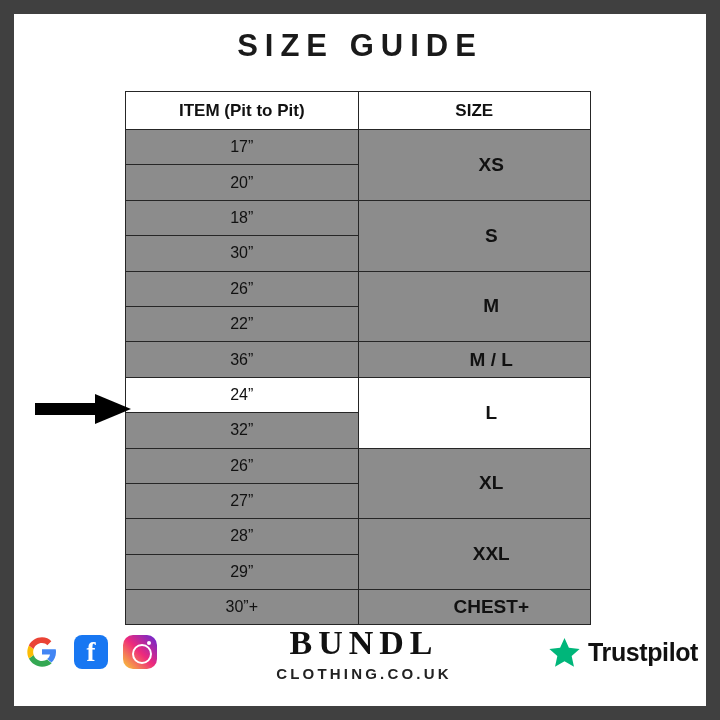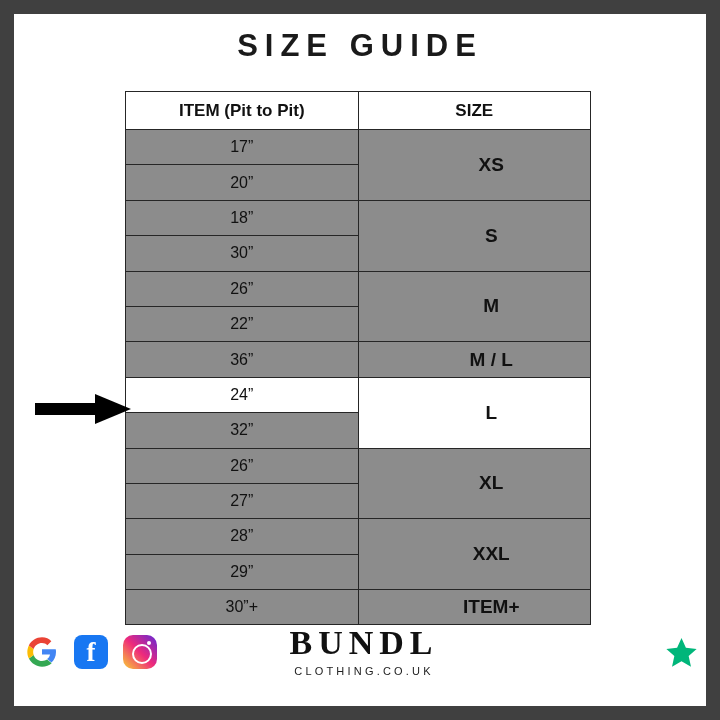--- a/index.html
+++ b/index.html
@@ -134,22 +134,22 @@
     text-align: center;
   }
   .brand-name {
     font-size: 34px;
     font-weight: bold;
     letter-spacing: 6px;
     color: #111;
     font-family: "Liberation Serif", serif;
   }
   .brand-sub {
-    font-size: 11px;
-    font-weight: normal;
+    font-size: 15px;
+    font-weight: bold;
     letter-spacing: 3.2px;
     color: #222;
     margin-top: 3px;
   }
   .trustpilot {
     position: absolute;
     right: 8px;
     top: 18px;
     display: flex;
     align-items: center;
@@ -227,21 +227,21 @@
         <tr>
           <td class="chest">28”</td>
           <td class="sizecell" rowspan="2">XXL</td>
         </tr>
         <tr>
           <td class="chest">29”</td>
         </tr>
 
         <tr>
           <td class="chest">30”+</td>
-          <td class="sizecell">ITEM+</td>
+          <td class="sizecell">CHEST+</td>
         </tr>
       </tbody>
         </table>
     </div>
 
     <svg class="arrow" viewBox="0 0 96 34">
       <rect x="0" y="11" width="66" height="12" fill="#000"></rect>
       <polygon points="60,2 96,17 60,32" fill="#000"></polygon>
     </svg>
 
@@ -265,17 +265,18 @@
 
       <div class="brand">
         <div class="brand-name">BUNDL</div>
         <div class="brand-sub">CLOTHING.CO.UK</div>
       </div>
 
       <div class="trustpilot">
         <svg class="tp-star" viewBox="0 0 24 24">
           <polygon points="12,1.5 15.2,8.6 23,9.4 17.2,14.6 18.9,22.3 12,18.3 5.1,22.3 6.8,14.6 1,9.4 8.8,8.6" fill="#00b67a"></polygon>
         </svg>
+        <div class="tp-text">Trustpilot</div>
       </div>
     </div>
 
   </div>
 </div>
 
 </body></html>

